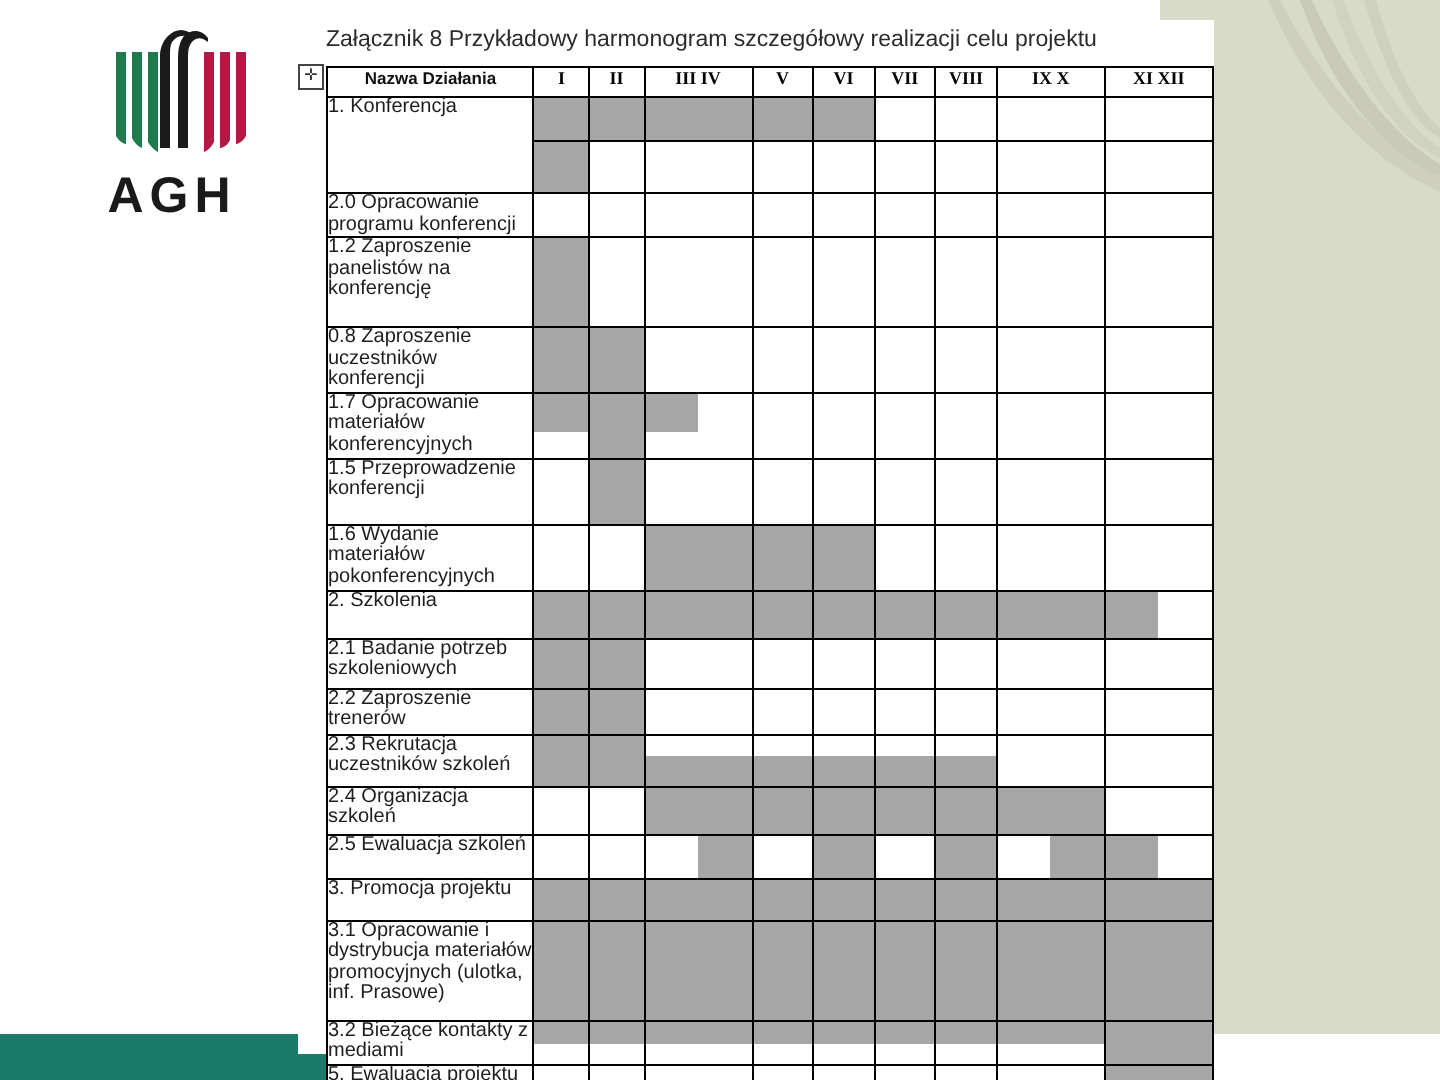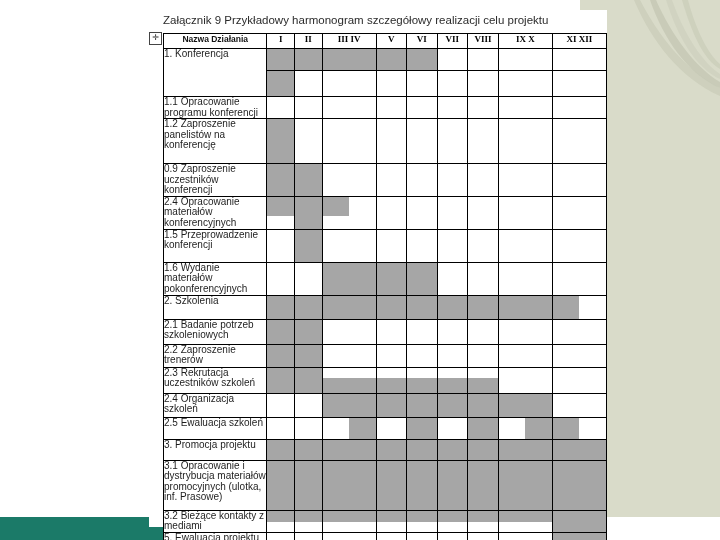--- a/index.html
+++ b/index.html
@@ -117,27 +117,46 @@
       <path d="M60,0 C78,35 105,70 140,88 L140,96 C100,78 72,42 54,0 Z" fill="#c9ccb8" opacity="0.75"></path>
       <path d="M76,0 C92,36 116,68 140,82 L140,88 C108,74 84,40 70,0 Z" fill="#c2c5b0" opacity="0.7"></path>
       <path d="M92,0 C104,34 122,62 140,74 L140,79 C116,68 98,38 86,0 Z" fill="#cdd0bd" opacity="0.7"></path>
       <path d="M108,0 C116,30 128,54 140,64 L140,69 C124,60 112,34 102,0 Z" fill="#c6c9b5" opacity="0.6"></path>
     </svg>
   </div>
 
   <div class="bottom-bar"></div>
   <div class="bottom-white"></div>
 
+  <div class="logo">
+    <svg width="92" height="72" viewBox="0 0 92 72">
+      <g fill="#1f7a4d">
+        <path d="M18,14 h5 v46 c0,0 -2.5,0 -5,-4 Z"></path>
+        <path d="M26,14 h5 v48 c0,0 -3,-1 -5,-5 Z"></path>
+        <path d="M34,14 h5 v50 c0,0 -3,-1.5 -5,-5 Z"></path>
+      </g>
+      <g fill="#1a1a1a">
+        <path d="M44,6 c4,-4 9,-4 13,0 v2 c-4,-3 -8,-3 -11,1 c-1,2 -1,4 -1,7 v46 h-5 V16 c0,-4 1.5,-7.5 4,-10 Z"></path>
+        <path d="M52,6 c4,-4 9,-3 12,1 v2 c-3.5,-3 -7,-2.5 -9,1.5 c-1,2 -1,4 -1,6.5 v45 h-5 V17 c0,-5 1,-8.5 3,-11 Z"></path>
+      </g>
+      <g fill="#b01a44">
+        <path d="M62,14 h5 v45 c-2,4 -5,5 -5,5 Z"></path>
+        <path d="M70,14 h5 v44 c-2,4 -5,4 -5,4 Z"></path>
+        <path d="M78,14 h5 v42 c-2.5,4 -5,4 -5,4 Z"></path>
+      </g>
+    </svg>
+    <div class="wordmark">AGH</div>
+  </div>
 
   <div id="obj">
 
     <div class="obj-handle">✛</div>
     <div class="obj-handle2"></div>
 
-    <div class="doc-title">Załącznik 9 Przykładowy harmonogram szczegółowy realizacji celu projektu</div>
+    <div class="doc-title">Załącznik 8 Przykładowy harmonogram szczegółowy realizacji celu projektu</div>
 
     <table class="gantt">
       <colgroup>
         <col style="width:104px">
         <col style="width:28px">
         <col style="width:28px">
         <col style="width:55px">
         <col style="width:31px">
         <col style="width:31px">
         <col style="width:31px">
@@ -181,21 +200,21 @@
           <td class="cell"></td>
           <td class="cell"></td>
           <td class="cell"></td>
           <td class="cell"></td>
           <td class="cell"></td>
           <td class="cell"></td>
           <td class="cell"></td>
           <td class="cell"></td>
         </tr>
         <tr style="height:8px">
-          <td class="lbl">1.1 Opracowanie programu konferencji</td>
+          <td class="lbl">2.0 Opracowanie programu konferencji</td>
           <td class="cell"></td>
           <td class="cell"></td>
           <td class="cell"></td>
           <td class="cell"></td>
           <td class="cell"></td>
           <td class="cell"></td>
           <td class="cell"></td>
           <td class="cell"></td>
           <td class="cell"></td>
         </tr>
@@ -207,34 +226,34 @@
           <td class="cell"></td>
           <td class="cell"></td>
           <td class="cell"></td>
           <td class="cell"></td>
           <td class="cell"></td>
           <td class="cell"></td>
           <td class="cell"></td>
         </tr>
 
         <tr style="height:32px">
-          <td class="lbl">0.9 Zaproszenie uczestników konferencji</td>
+          <td class="lbl">0.8 Zaproszenie uczestników konferencji</td>
           <td class="cell f"></td>
           <td class="cell f"></td>
           <td class="cell"></td>
           <td class="cell"></td>
           <td class="cell"></td>
           <td class="cell"></td>
           <td class="cell"></td>
           <td class="cell"></td>
           <td class="cell"></td>
         </tr>
 
         <tr style="height:33px">
-          <td class="lbl">2.4 Opracowanie materiałów konferencyjnych</td>
+          <td class="lbl">1.7 Opracowanie materiałów konferencyjnych</td>
           <td class="cell split">
               <i class="t-f" style="height:19px"></i>
             </td>
           <td class="cell f"></td>
           <td class="cell split">
               <i class="t-f" style="height:19px;right:50%"></i>
             </td>
           <td class="cell"></td>
           <td class="cell"></td>
           <td class="cell"></td>

